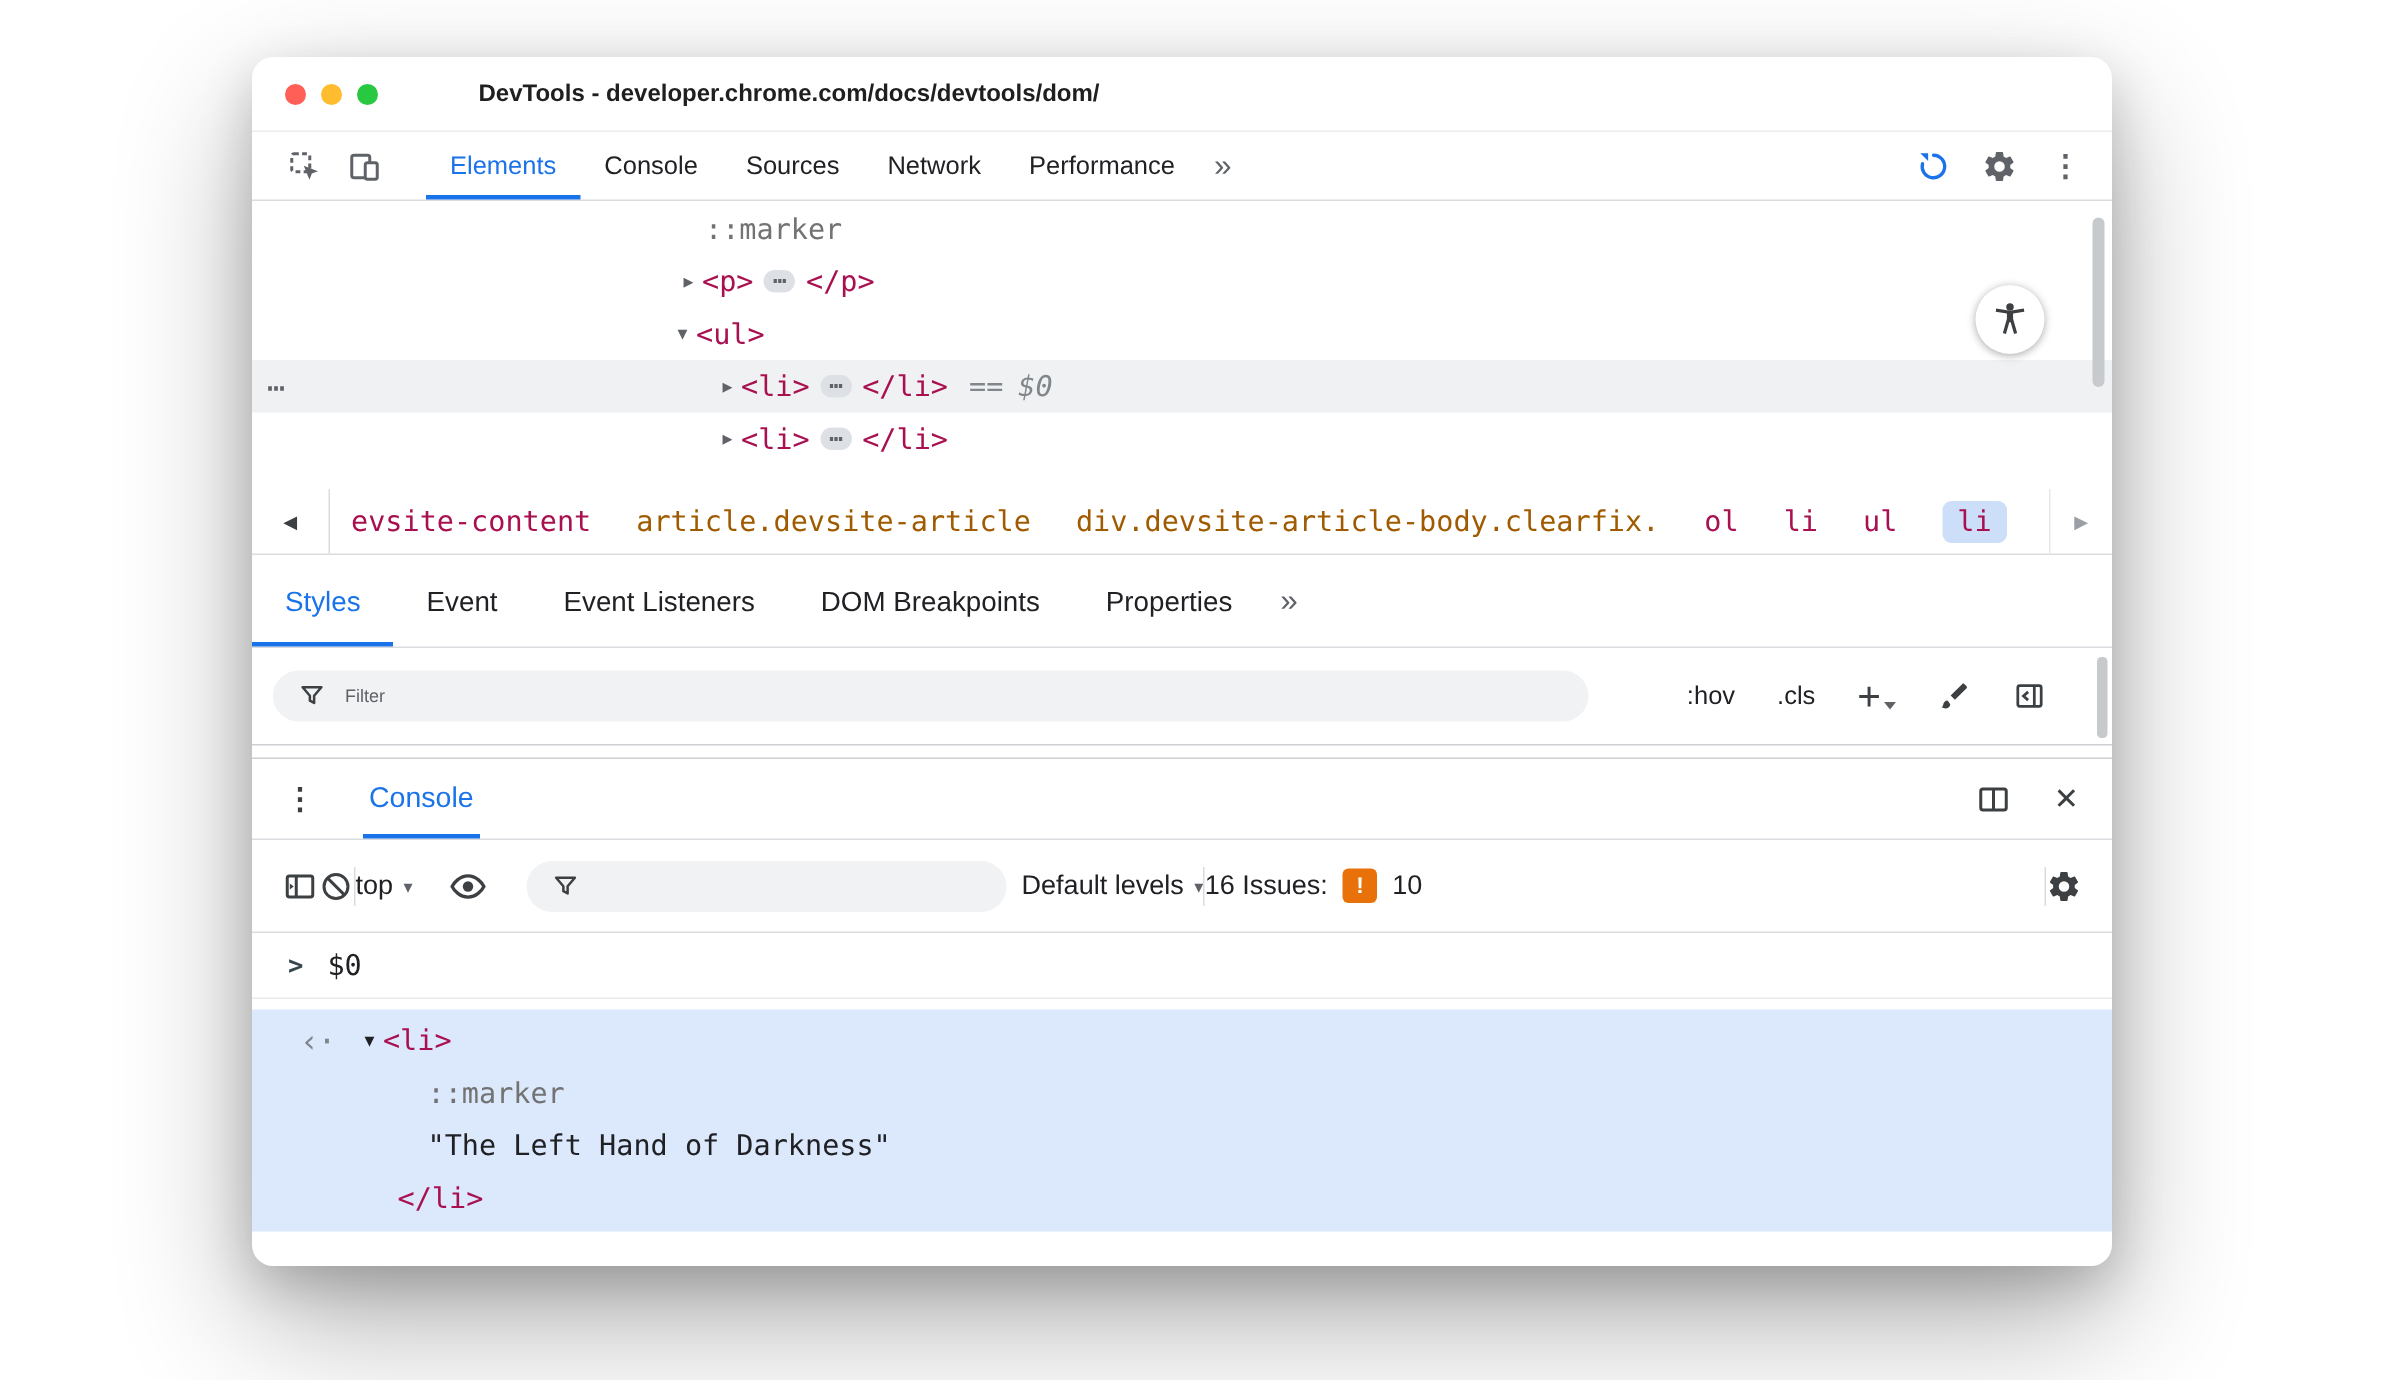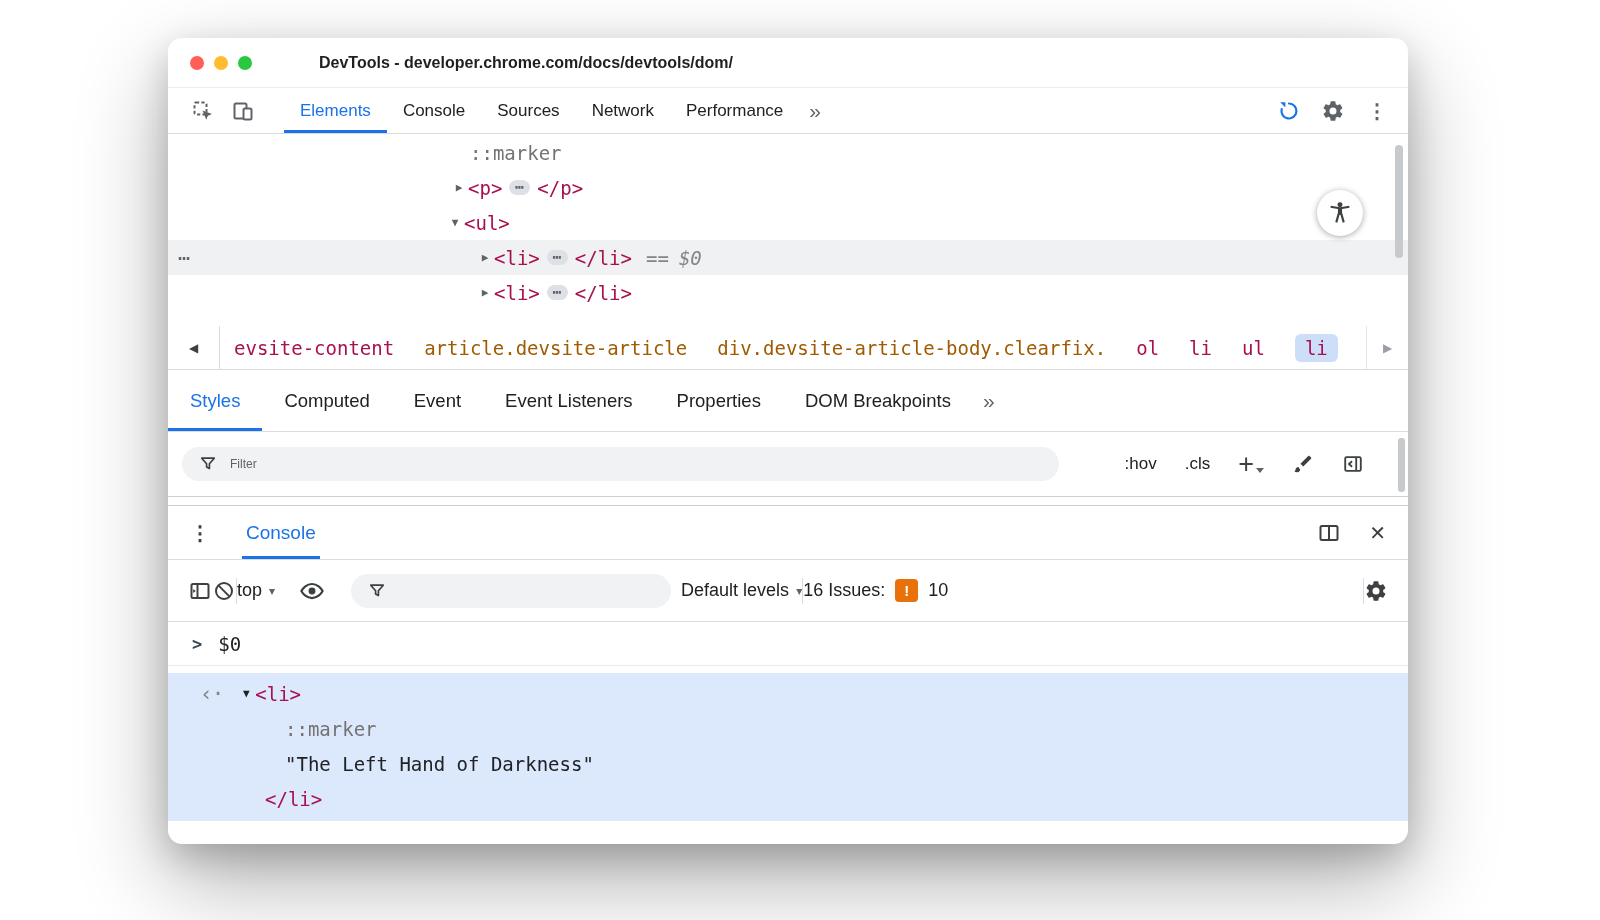--- a/index.html
+++ b/index.html
@@ -223,25 +223,24 @@
       <span class="crumb red">ol</span>
       <span class="crumb red">li</span>
       <span class="crumb red">ul</span>
       <span class="crumb red selected">li</span>
     </div>
     <button class="crumb-nav fwd">▶</button>
   </div>
 
   <div class="styles-tabs">
     <div class="stab selected">Styles</div>
-    <div class="stab">Computed</div>
     <div class="stab">Event</div>
     <div class="stab">Event Listeners</div>
+    <div class="stab">DOM Breakpoints</div>
     <div class="stab">Properties</div>
-    <div class="stab">DOM Breakpoints</div>
     <div class="more-tabs">»</div>
   </div>
 
   <div class="styles-filter">
     <div class="filter-pill wide">
       <span style="display:flex">
         <svg width="20" height="20" viewBox="0 0 24 24">
             <path d="M4.5 5h15l-5.8 6.8v5.7l-3.4-1.8v-3.9z" fill="none" stroke="currentColor" stroke-width="2" stroke-linejoin="round"></path>
           </svg>
       </span>

